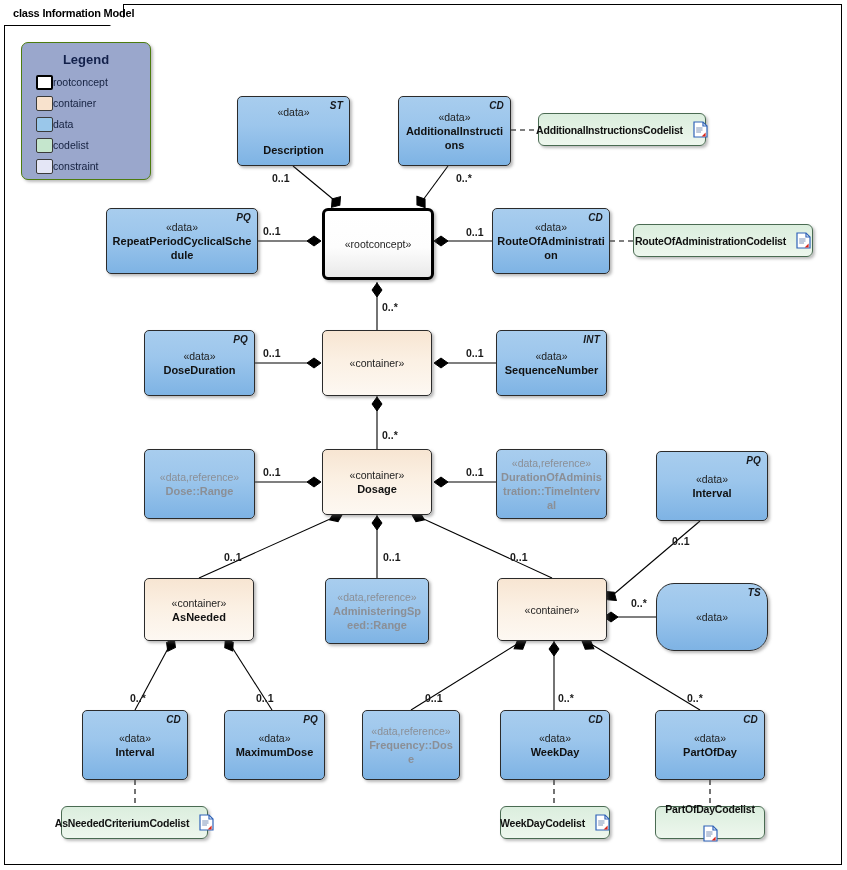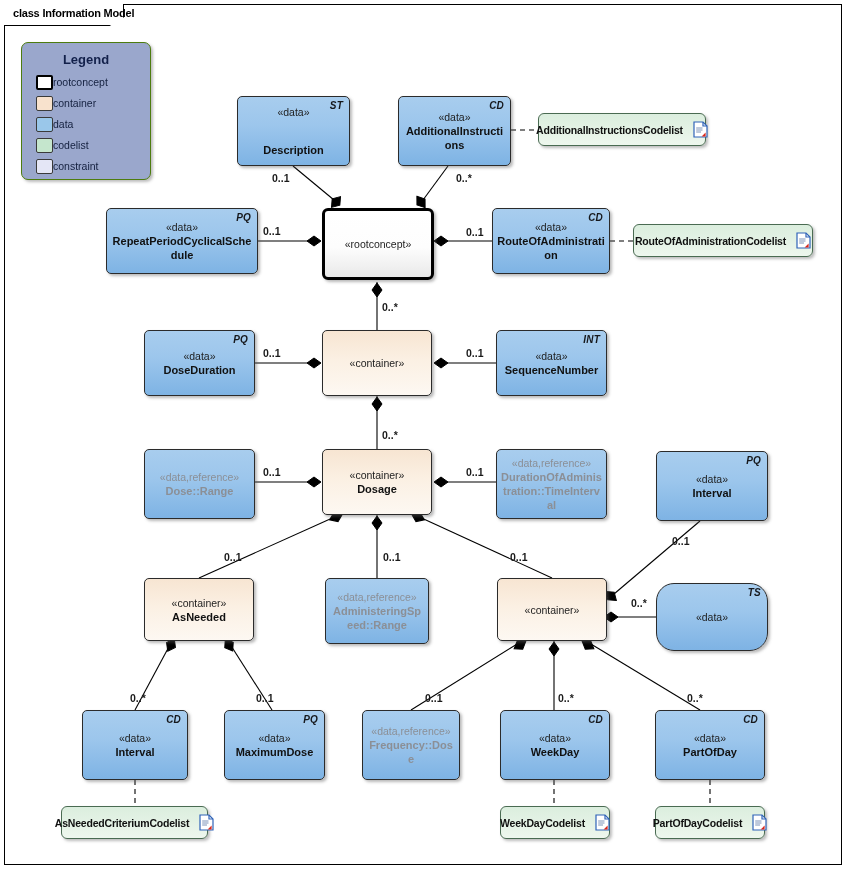--- a/index.html
+++ b/index.html
@@ -475,21 +475,21 @@
         <span class="cl-label">WeekDayCodelist</span>
         <span style="display: flex;">
           <svg class="doc-icon" viewBox="0 0 15 17" xmlns="http://www.w3.org/2000/svg">
             <path d="M1 1 H10 L14 5 V16 H1 Z" fill="#ffffff" stroke="#2f63b8" stroke-width="1.2"></path>
             <path d="M10 1 V5 H14" fill="none" stroke="#2f63b8" stroke-width="1.2"></path>
             <path d="M3.2 7 H9.5 M3.2 9 H9.5 M3.2 11 H8" stroke="#7d93b8" stroke-width="1"></path>
             <path d="M8.6 15.4 L12.6 15.4 L12.6 11.6 Z" fill="#d9281e"></path>
           </svg>
         </span>
       </div>
-      <div class="codelist" style="left: 655px; top: 806px; width: 110px; height: 33px;">
+      <div class="codelist" style="left: 655px; top: 806px; width: 110px; height: 33px; flex-direction: column;">
         <span class="cl-label">PartOfDayCodelist</span>
         <span style="display: flex;">
           <svg class="doc-icon" viewBox="0 0 15 17" xmlns="http://www.w3.org/2000/svg">
             <path d="M1 1 H10 L14 5 V16 H1 Z" fill="#ffffff" stroke="#2f63b8" stroke-width="1.2"></path>
             <path d="M10 1 V5 H14" fill="none" stroke="#2f63b8" stroke-width="1.2"></path>
             <path d="M3.2 7 H9.5 M3.2 9 H9.5 M3.2 11 H8" stroke="#7d93b8" stroke-width="1"></path>
             <path d="M8.6 15.4 L12.6 15.4 L12.6 11.6 Z" fill="#d9281e"></path>
           </svg>
         </span>
       </div>

